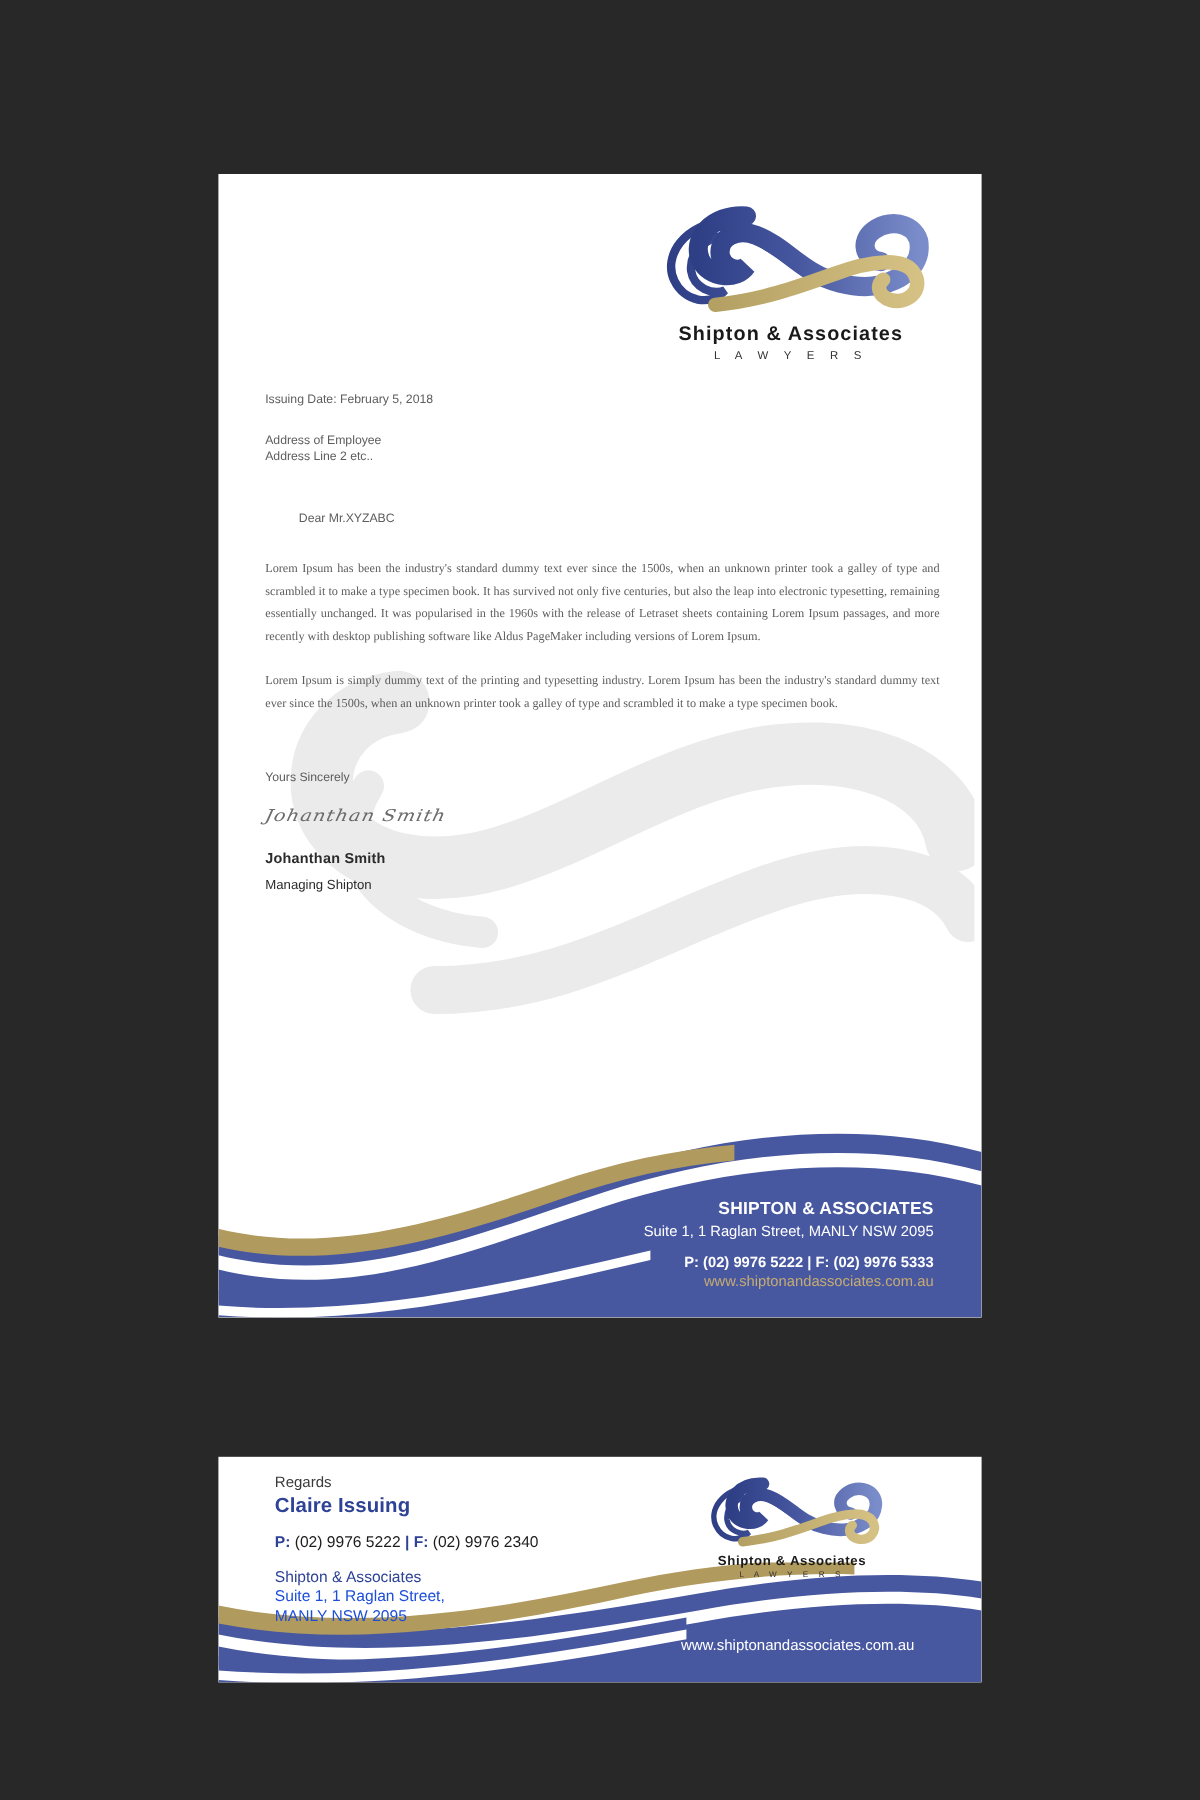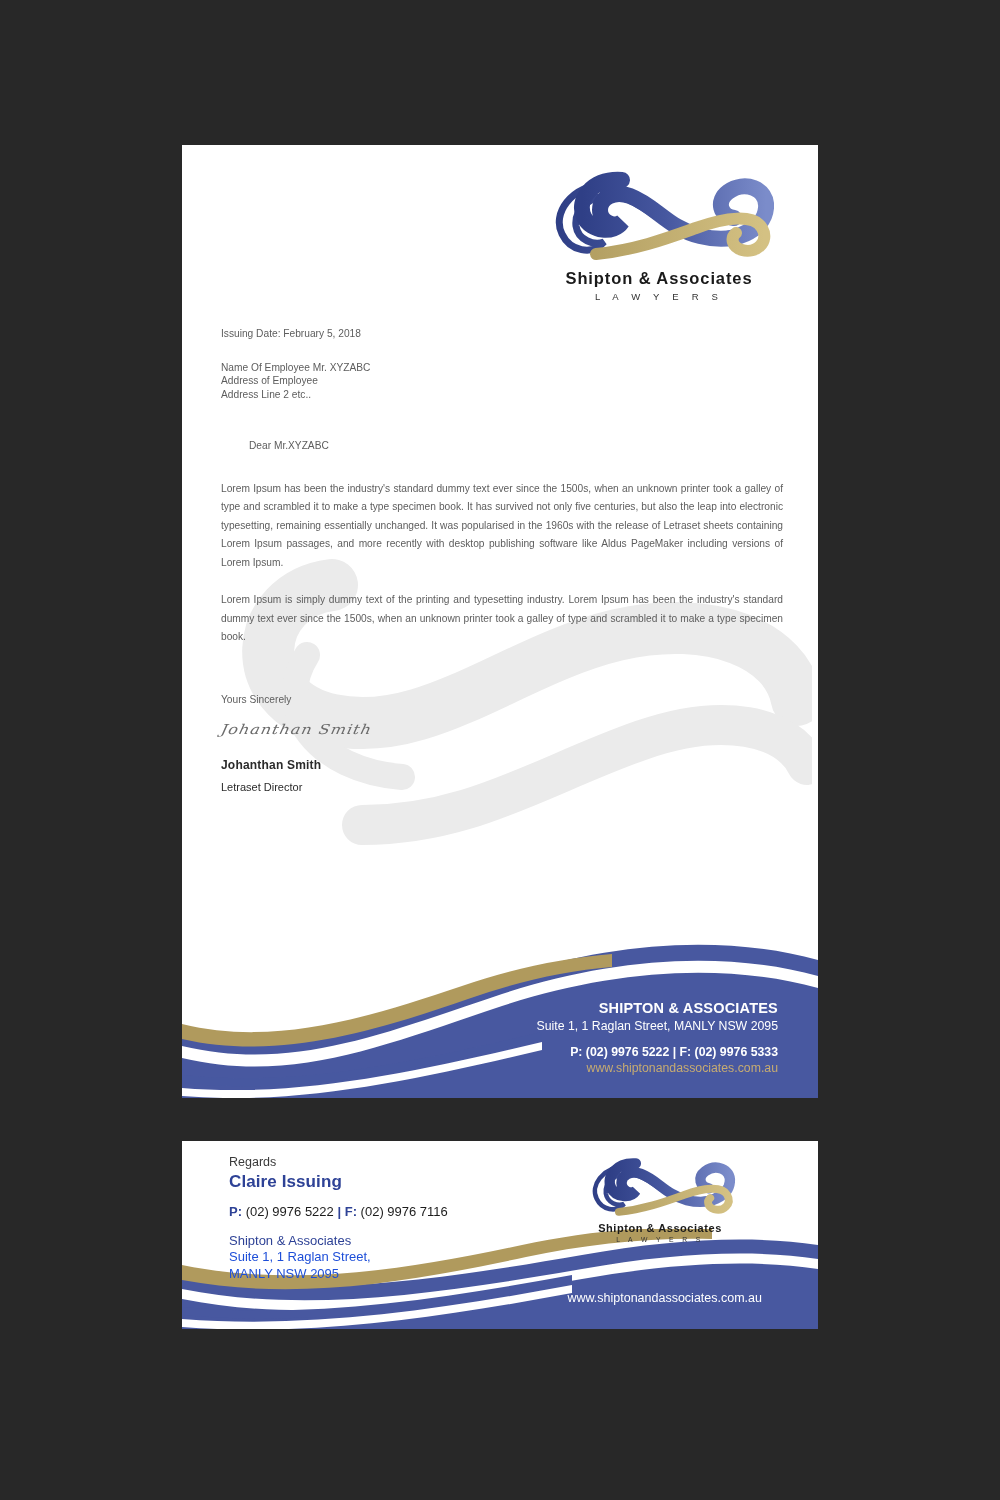--- a/index.html
+++ b/index.html
@@ -52,21 +52,21 @@
     left: 39px; top: 180px;
     width: 562px;
     color: #5d5d5d;
     font-size: 10.2px;
     line-height: 18.5px;
   }
   .issuing-date { margin-bottom: 17px; }
   .addr-block { margin-bottom: 0; }
   .addr-block div { line-height: 13.5px; }
   .salutation { margin-top: 36px; margin-bottom: 24px; margin-left: 28px; }
-  .para { margin-bottom: 19px; text-align: justify; }
+  .para { margin-bottom: 19px; text-align: justify; font-family: Liberation Serif, serif; }
   .para:last-child { margin-bottom: 0; }
   .signoff { margin-top: 44px; }
   .sig-script {
     font-family: "DejaVu Serif", serif;
     font-style: italic;
     font-size: 16px;
     color: #6b6b6b;
     letter-spacing: 1px;
     margin-top: 12px;
     transform: skewX(-12deg) scaleY(0.85);
@@ -93,21 +93,21 @@
     line-height: 1.32;
   }
   .ft-company { font-size: 14.5px; font-weight: bold; letter-spacing: 0.2px; }
   .ft-addr { font-size: 12.3px; }
   .ft-phone { font-size: 12.3px; font-weight: bold; margin-top: 9px; }
   .ft-web { font-size: 12.3px; color: #c6ab72; }
 
   
   .card {
     position: absolute;
-    left: 182px; top: 1141px;
+    left: 182px; top: 1214px;
     width: 636px; height: 188px;
     background: #ffffff;
     overflow: hidden;
     padding-left: 20px;
   }
   .card-wave { position: absolute; left: 0; bottom: 0; width: 636px; height: 100px; }
   .card-wave svg { display: block; width: 100%; height: 100%; }
 
   .card-text {
     position: absolute;
@@ -184,33 +184,32 @@
         <path d="M52,84 C92,80 124,68 152,58 C182,47 210,44 218,58
                  C226,72 212,84 198,80 C188,77 186,68 192,63" fill="none" stroke="url(#lhGold)" stroke-width="12" stroke-linecap="round"></path>
       </svg>
       <div class="logo-name">Shipton &amp; Associates</div>
       <div class="logo-sub">L A W Y E R S</div>
     </div>
 
     <div class="letter-body">
       <div class="issuing-date">Issuing Date: February 5, 2018</div>
       <div class="addr-block">
-        <div>Name Of Employee Mr. XYZABC</div>
         <div>Address of Employee</div>
         <div>Address Line 2 etc..</div>
       </div>
       <div class="salutation">Dear Mr.XYZABC</div>
       <div class="para">Lorem Ipsum has been the industry's standard dummy text ever since the 1500s, when an unknown printer took a galley of type and scrambled it to make a type specimen book. It has survived not only five centuries, but also the leap into electronic typesetting, remaining essentially unchanged. It was popularised in the 1960s with the release of Letraset sheets containing Lorem Ipsum passages, and more recently with desktop publishing software like Aldus PageMaker including versions of Lorem Ipsum.</div>
       <div class="para">Lorem Ipsum is simply dummy text of the printing and typesetting industry. Lorem Ipsum has been the industry's standard dummy text ever since the 1500s, when an unknown printer took a galley of type and scrambled it to make a type specimen book.</div>
 
       <div class="signoff">
         <div>Yours Sincerely</div>
         <div class="sig-script">Johanthan Smith</div>
         <div class="sig-name">Johanthan Smith</div>
-        <div class="sig-title">Letraset Director</div>
+        <div class="sig-title">Managing Shipton</div>
       </div>
     </div>
 
     <div class="lh-footer">
       <svg viewBox="0 0 636 160" preserveAspectRatio="none">
 
         <path d="M0,92 C110,118 200,80 320,40 C430,4 540,-4 636,22 L636,160 L0,160 Z" fill="#4858a0"></path>
 
         <path d="M0,108 C110,134 200,96 320,56 C430,20 540,12 636,38 L636,50
                  C540,24 430,32 320,68 C200,108 110,146 0,120 Z" fill="#ffffff"></path>
@@ -250,21 +249,21 @@
     </div>
 
     <div class="card-text">
       <div class="c-regards">Regards</div>
       <div class="c-name">Claire Issuing</div>
       <div class="c-contact">
         <b>P:</b>
         <span>(02) 9976 5222</span>
         <b>|</b>
         <b>F:</b>
-        <span>(02) 9976 7116</span>
+        <span>(02) 9976 2340</span>
       </div>
       <div class="c-firm">Shipton &amp; Associates</div>
       <div class="c-addr">Suite 1, 1 Raglan Street,</div>
       <div class="c-addr">MANLY  NSW  2095</div>
     </div>
 
     <div class="card-logo">
       <svg class="card-logo-mark" viewBox="0 0 230 95">
         <defs>
           <linearGradient id="cdBlue" x1="0" y1="0" x2="1" y2="0">

